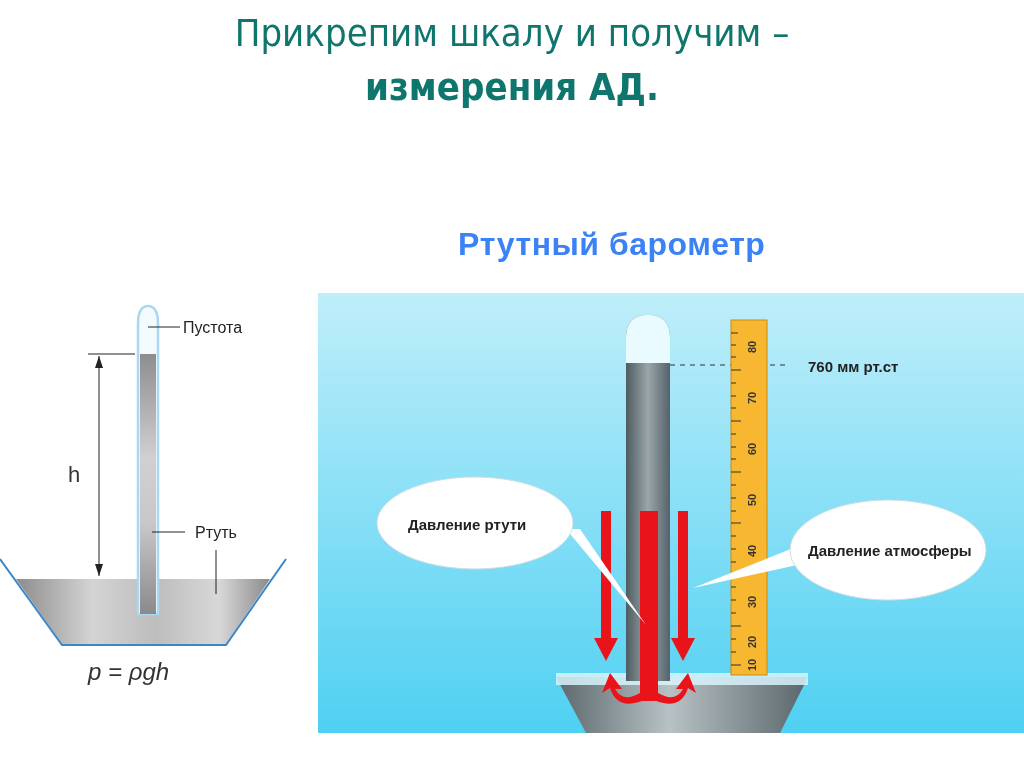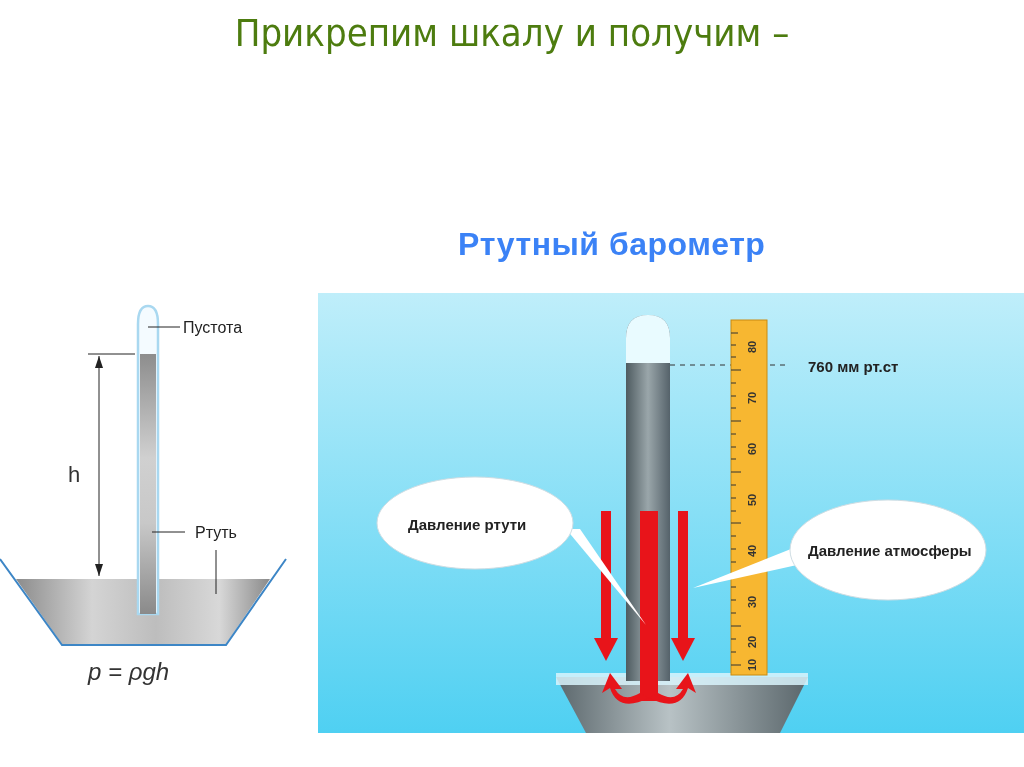--- a/index.html
+++ b/index.html
@@ -1,29 +1,30 @@
 <!DOCTYPE html>
 <html><head>
 <meta charset="utf-8">
 <style>
   html,body{margin:0;padding:0;}
   body{width:1024px;height:767px;background:#ffffff;position:relative;overflow:hidden;font-family:"Liberation Sans",sans-serif;}
-  .title{position:absolute;left:0;top:6px;width:1024px;text-align:center;font-family:"DejaVu Sans Condensed","DejaVu Sans",sans-serif;font-size:38px;line-height:54px;color:#4d7c0f;}
+  .title{position:absolute;left:0;top:6px;width:1024px;text-align:center;font-family:"DejaVu Sans Condensed","DejaVu Sans",sans-serif;font-size:38px;line-height:54px;color:#0f766e;}
   .title .l1{font-weight:normal;}
   .title .l2,.title .l3{font-weight:bold;}
   .subtitle{position:absolute;left:458px;top:226px;font-family:"Liberation Sans",sans-serif;font-weight:bold;font-size:32px;color:#3b82f6;letter-spacing:0.5px;}
   .left-diagram{position:absolute;left:0;top:284px;width:320px;height:410px;}
   .right-diagram{position:absolute;left:318px;top:293px;width:559px;height:440px;}
   svg text{font-family:"Liberation Sans",sans-serif;}
 </style>
 </head>
 <body>
 
 <div class="title">
   <div class="l1">Прикрепим шкалу и получим –</div>
+  <div class="l3">измерения АД.</div>
 </div>
 
 <div class="subtitle">Ртутный барометр</div>
 
 <div class="left-diagram">
   <svg width="320" height="410" viewBox="0 0 320 410">
     <defs>
       <linearGradient id="bowlG" x1="0" x2="1" y1="0" y2="0">
         <stop offset="0" stop-color="#8c8c8c"></stop>
         <stop offset="0.3" stop-color="#d4d4d4"></stop>

